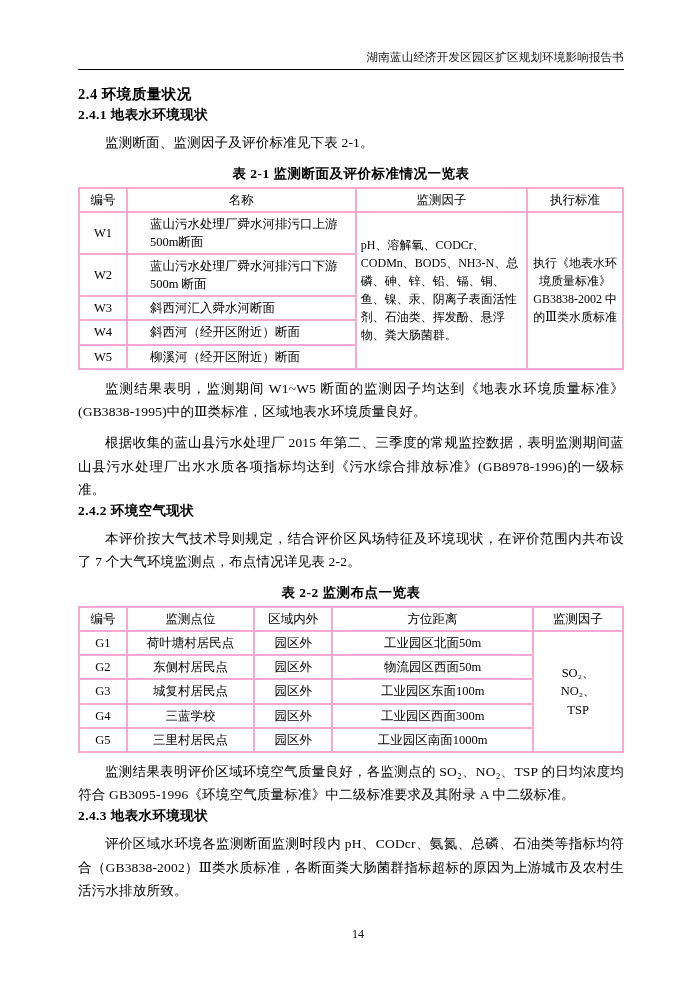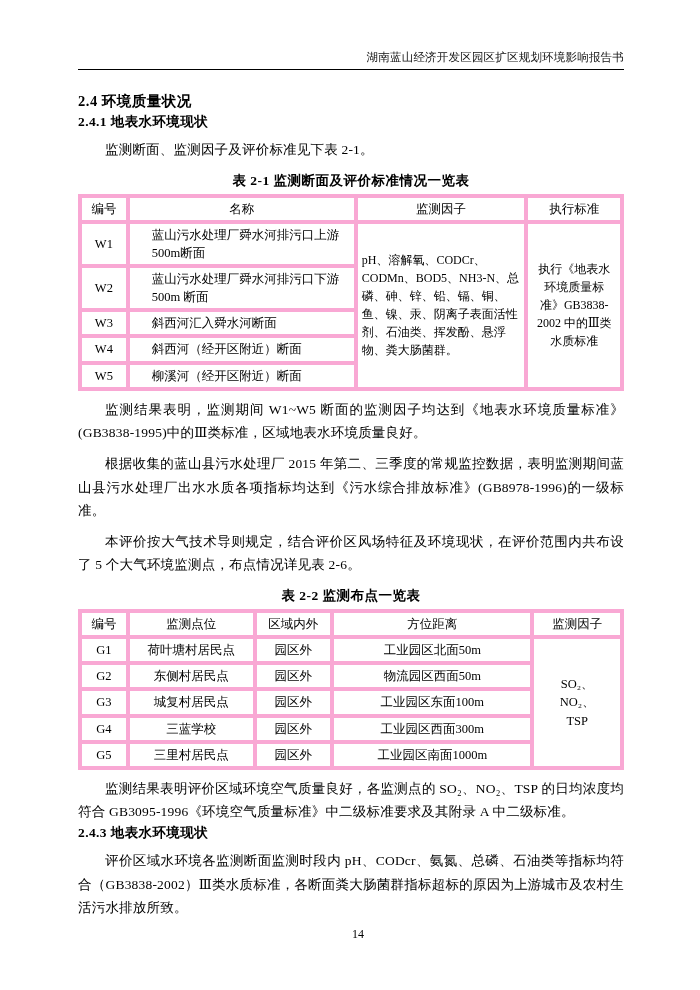--- a/index.html
+++ b/index.html
@@ -28,21 +28,21 @@
     text-align: right;
     font-size: 11.5px;
     padding-bottom: 4px;
     border-bottom: 1px solid #000;
     letter-spacing: 0.2px;
     color: #111;
   }
   .sec-h2 {
     font-size: 14.5px;
     font-weight: bold;
-    margin-top: 22px;
+    margin-top: 15px;
     margin-bottom: 2px;
     letter-spacing: 0.5px;
   }
   .sec-h3 {
     font-size: 13.5px;
     font-weight: bold;
     margin-top: 0;
     margin-bottom: 2px;
     letter-spacing: 0.4px;
   }
@@ -61,21 +61,21 @@
     margin: 10px 0 4px 0;
     letter-spacing: 0.5px;
   }
   table {
     border-collapse: collapse;
     width: 100%;
     font-size: 12.5px;
     line-height: 1.45;
   }
   table td, table th {
-    border: 4px solid #f9a8d4;
+    border: 2px solid #f9a8d4;
     padding: 2px 4px;
     vertical-align: middle;
     font-weight: normal;
   }
   .t1 th, .t1 td { text-align: center; }
   .t1 td.name { text-align: left; padding-left: 22px; }
   .t1 td.factors, .t1 td.std {
     text-align: left;
     font-size: 12px;
     line-height: 1.5;
@@ -144,21 +144,22 @@
         <tr>
           <td>W5</td>
           <td class="name">柳溪河（经开区附近）断面</td>
         </tr>
       </tbody>
     </table>
 
     <p class="body">监测结果表明，监测期间 W1~W5 断面的监测因子均达到《地表水环境质量标准》(GB3838-1995)中的Ⅲ类标准，区域地表水环境质量良好。</p>
     <p class="body">根据收集的蓝山县污水处理厂 2015 年第二、三季度的常规监控数据，表明监测期间蓝山县污水处理厂出水水质各项指标均达到《污水综合排放标准》(GB8978-1996)的一级标准。</p>
 
-    <p class="body">本评价按大气技术导则规定，结合评价区风场特征及环境现状，在评价范围内共布设了 5 个大气环境监测点，布点情况详见表 2-6。</p>
+    <div class="sec-h3">2.4.2  环境空气现状</div>
+    <p class="body">本评价按大气技术导则规定，结合评价区风场特征及环境现状，在评价范围内共布设了 7 个大气环境监测点，布点情况详见表 2-2。</p>
 
     <div class="tbl-caption">表 2-2    监测布点一览表</div>
     <table class="t2">
       <colgroup>
         <col style="width:48px">
         <col style="width:128px">
         <col style="width:78px">
         <col style="width:202px">
         <col style="width:90px">
       </colgroup>

